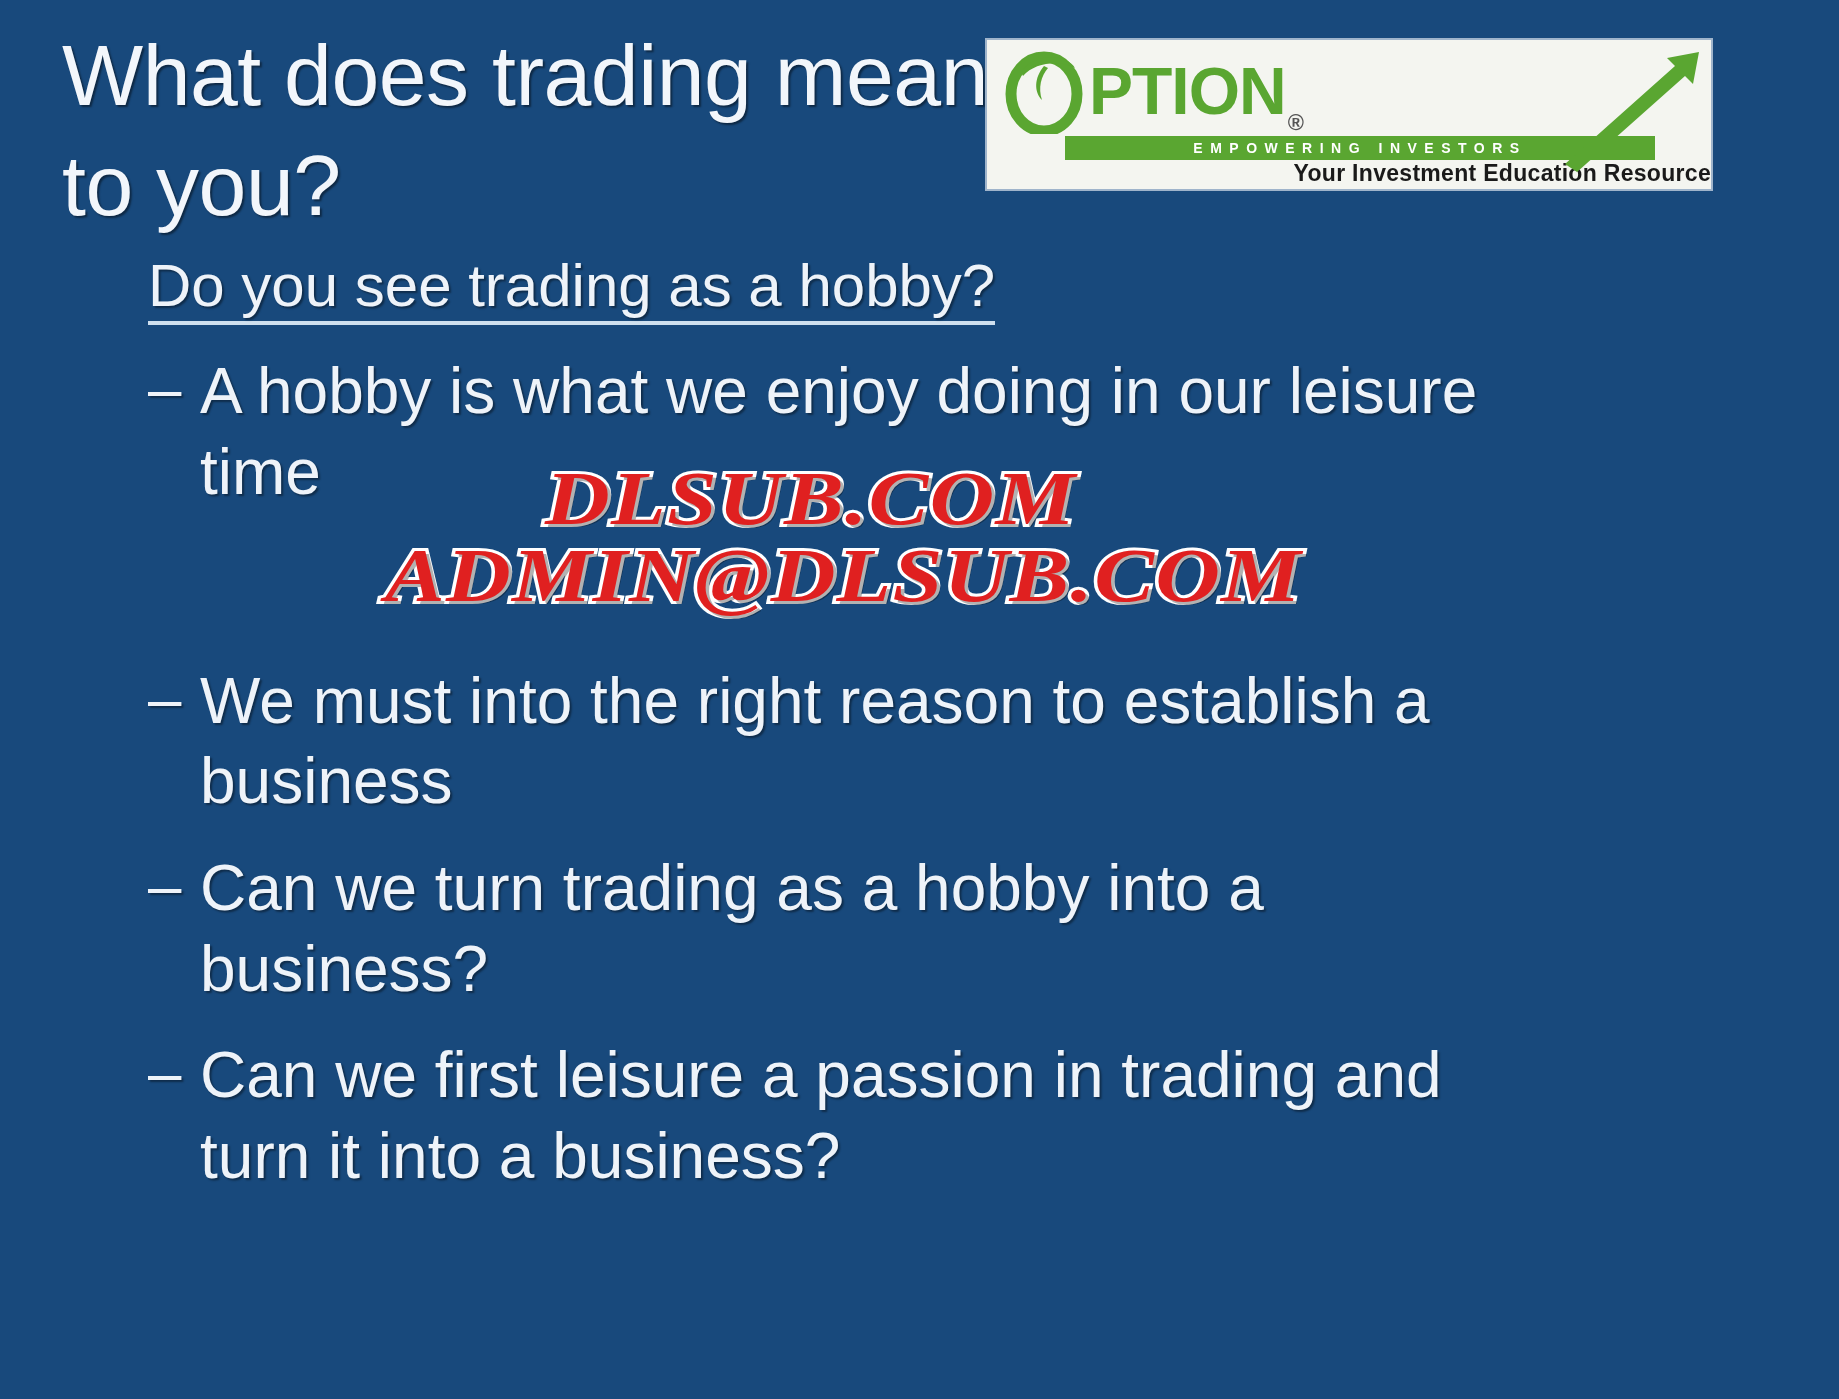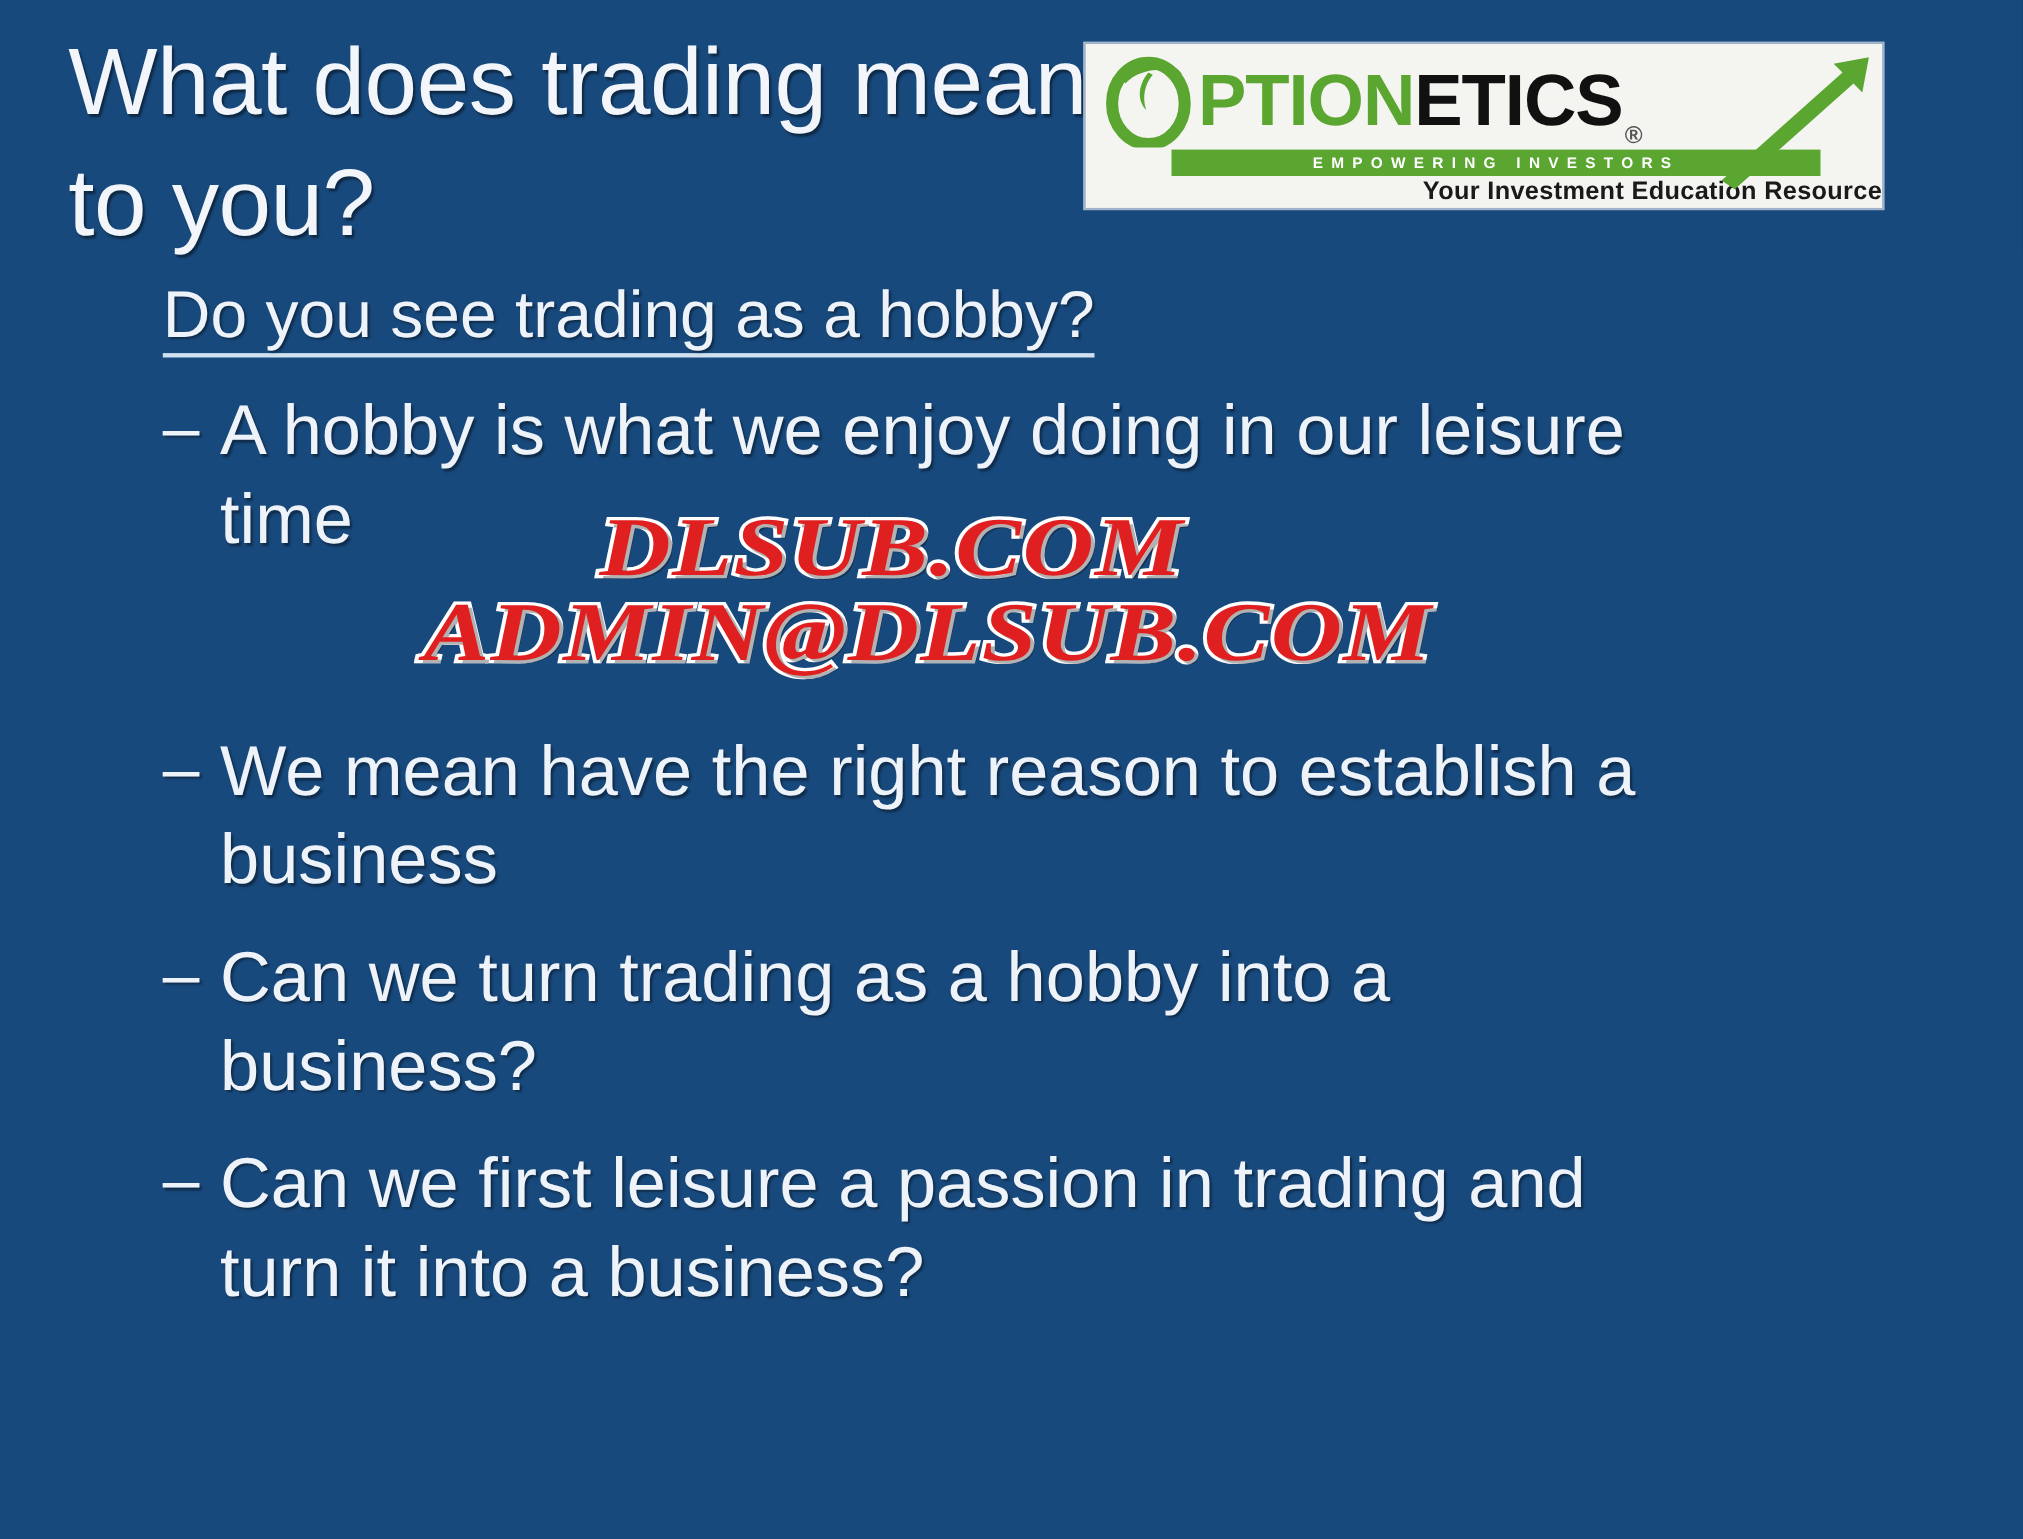--- a/index.html
+++ b/index.html
@@ -210,21 +210,20 @@
 
       <div class="logo-wordmark">
         <span class="logo-o">
           <svg width="86" height="86" viewBox="0 0 86 86">
             <ellipse cx="43" cy="46" rx="33" ry="37" fill="none" stroke="#5aa631" stroke-width="11"></ellipse>
             <path d="M20 24 C 34 4, 66 6, 74 20 C 60 12, 34 14, 22 28 Z" fill="#5aa631"></path>
             <path d="M43 18 C 33 30, 33 44, 41 52 C 37 40, 40 28, 47 20 Z" fill="#5aa631"></path>
           </svg>
         </span>
         <span class="logo-text-green">PTION</span>
-        <span class="logo-text-black">ETICS</span>
         <span class="logo-reg">®</span>
       </div>
 
       <div class="logo-greenbar">EMPOWERING INVESTORS</div>
 
       <div class="logo-tagline">Your Investment Education Resource</div>
 
       <span class="logo-arrow">
         <svg width="150" height="128" viewBox="0 0 150 128">
           <path d="M10 120 L120 22 L112 14 L144 8 L138 40 L130 32 L22 128 Z" fill="#5aa631"></path>
@@ -243,21 +242,21 @@
     <div class="bullet">
       <span class="dash">–</span>
       <span class="btext">A hobby is what we enjoy doing in our leisure time</span>
     </div>
 
     <div class="gap-lg"></div>
 
 
     <div class="bullet">
       <span class="dash">–</span>
-      <span class="btext">We mean have the right reason to establish a business</span>
+      <span class="btext">We must into the right reason to establish a business</span>
     </div>
 
     <div class="bullet">
       <span class="dash">–</span>
       <span class="btext">Can we turn trading as a hobby into a business?</span>
     </div>
 
     <div class="bullet">
       <span class="dash">–</span>
       <span class="btext">Can we first leisure a passion in trading and turn it into a business?</span>

